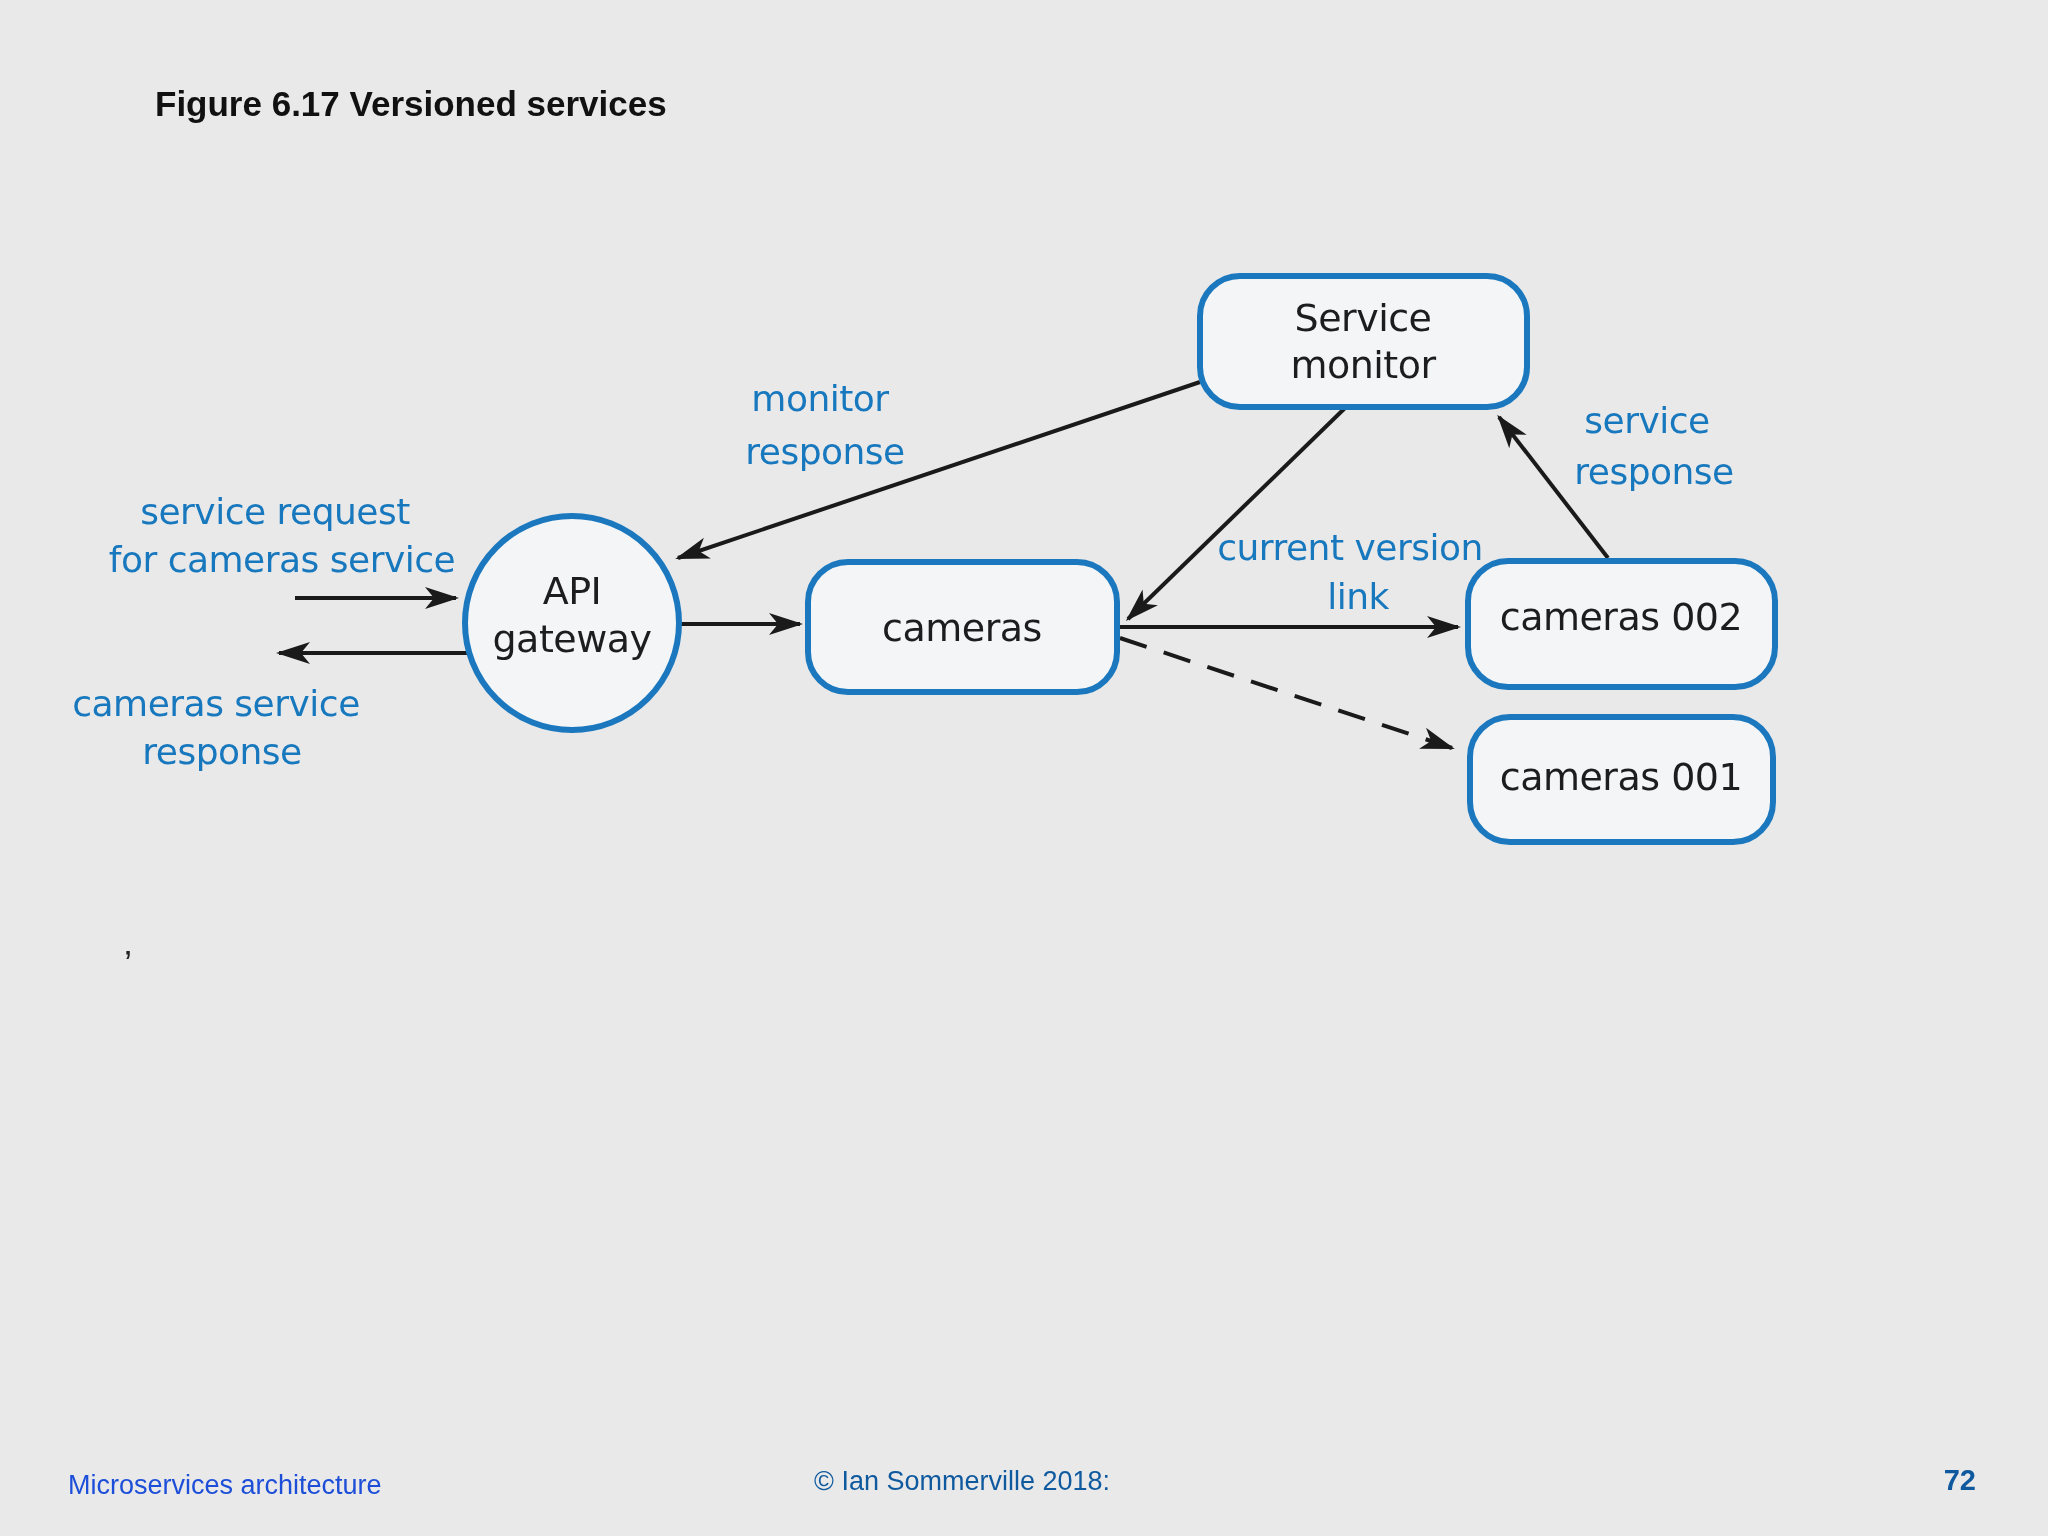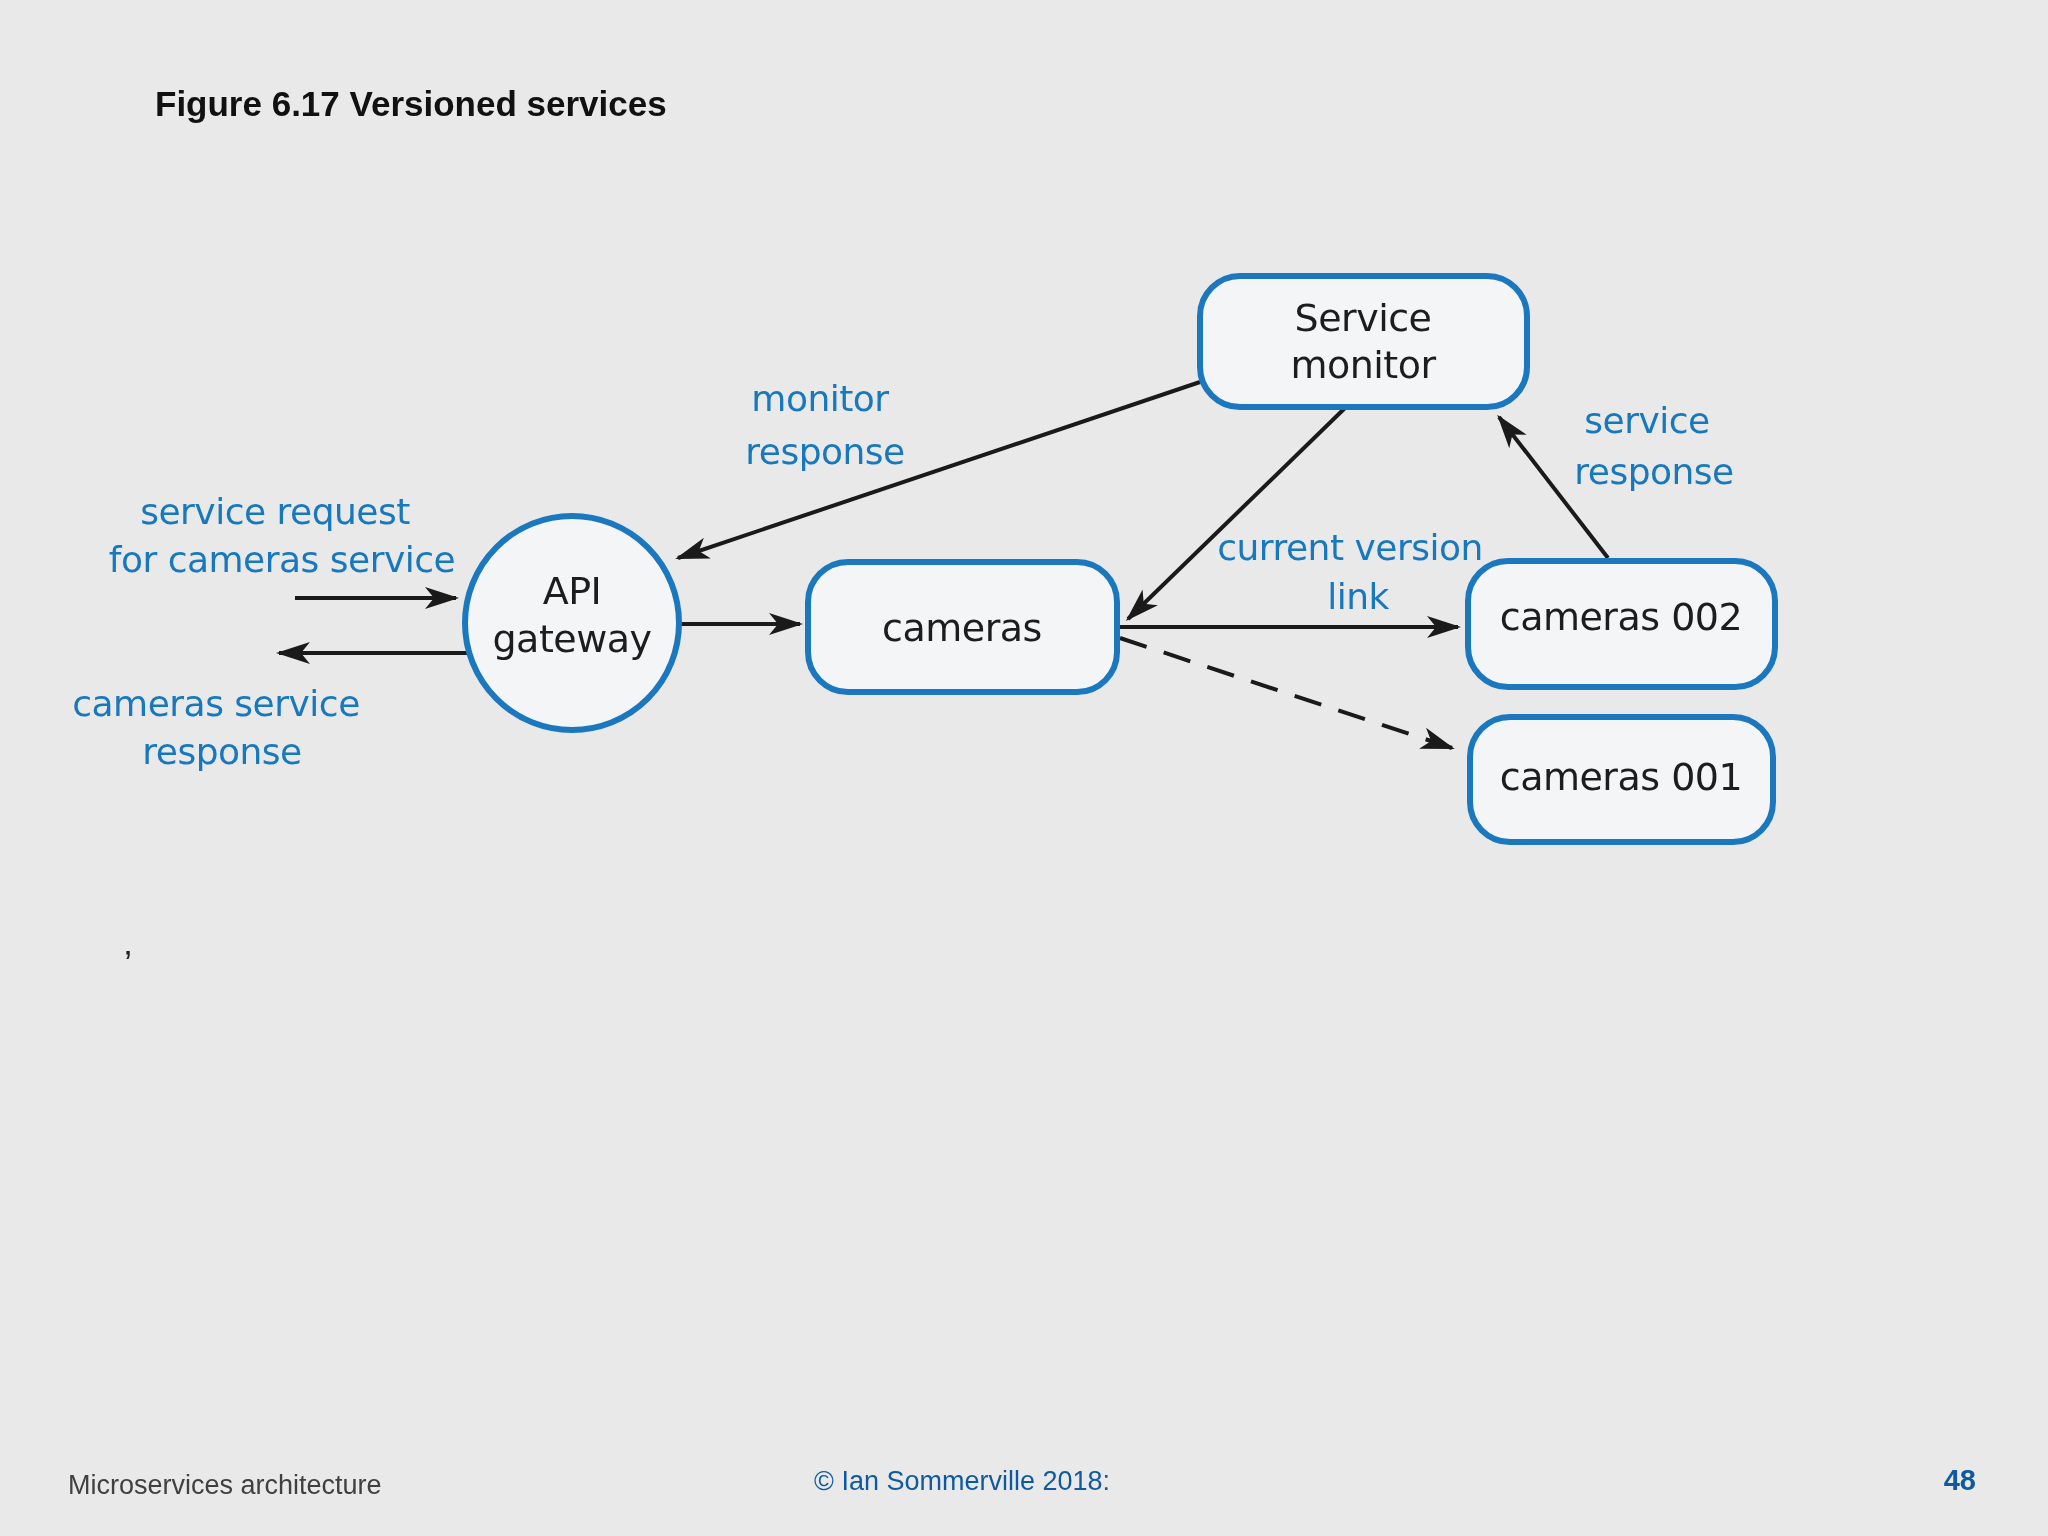--- a/index.html
+++ b/index.html
@@ -24,21 +24,21 @@
   .blue-label{fill:#1878be;font-size:36px;}
   .node-shape{fill:#f3f5f7;stroke:#1b78be;stroke-width:6px;}
   .edge{stroke:#1a1a1a;stroke-width:4px;fill:none;}
   .edge.dashed{stroke-dasharray:28 18;}
   .stray-mark{
     position:absolute;left:124px;top:944px;
     font-size:36px;color:#222;
   }
   .footer-left{
     position:absolute;left:68px;top:1470px;
-    font-size:27px;color:#404040;white-space:nowrap;
+    font-size:27px;color:#1d4ed8;white-space:nowrap;
   }
   .footer-center{
     position:absolute;left:0;top:1466px;width:1924px;
     text-align:center;font-size:27px;color:#0f5a9e;white-space:nowrap;
   }
   .footer-page{
     position:absolute;right:72px;top:1464px;
     font-size:29px;font-weight:700;color:#0f5a9e;
   }
 </style>
@@ -95,15 +95,15 @@
     <text class="blue-label" x="1358" y="609" text-anchor="middle">link</text>
 
     <text class="blue-label" x="1647" y="433" text-anchor="middle">service</text>
     <text class="blue-label" x="1654" y="484" text-anchor="middle">response</text>
   </svg>
 
   <div class="stray-mark">’</div>
 
   <div class="footer-left">Microservices architecture</div>
   <div class="footer-center">© Ian Sommerville 2018:</div>
-  <div class="footer-page">48</div>
+  <div class="footer-page">72</div>
 
 </div>
 
 </body></html>

